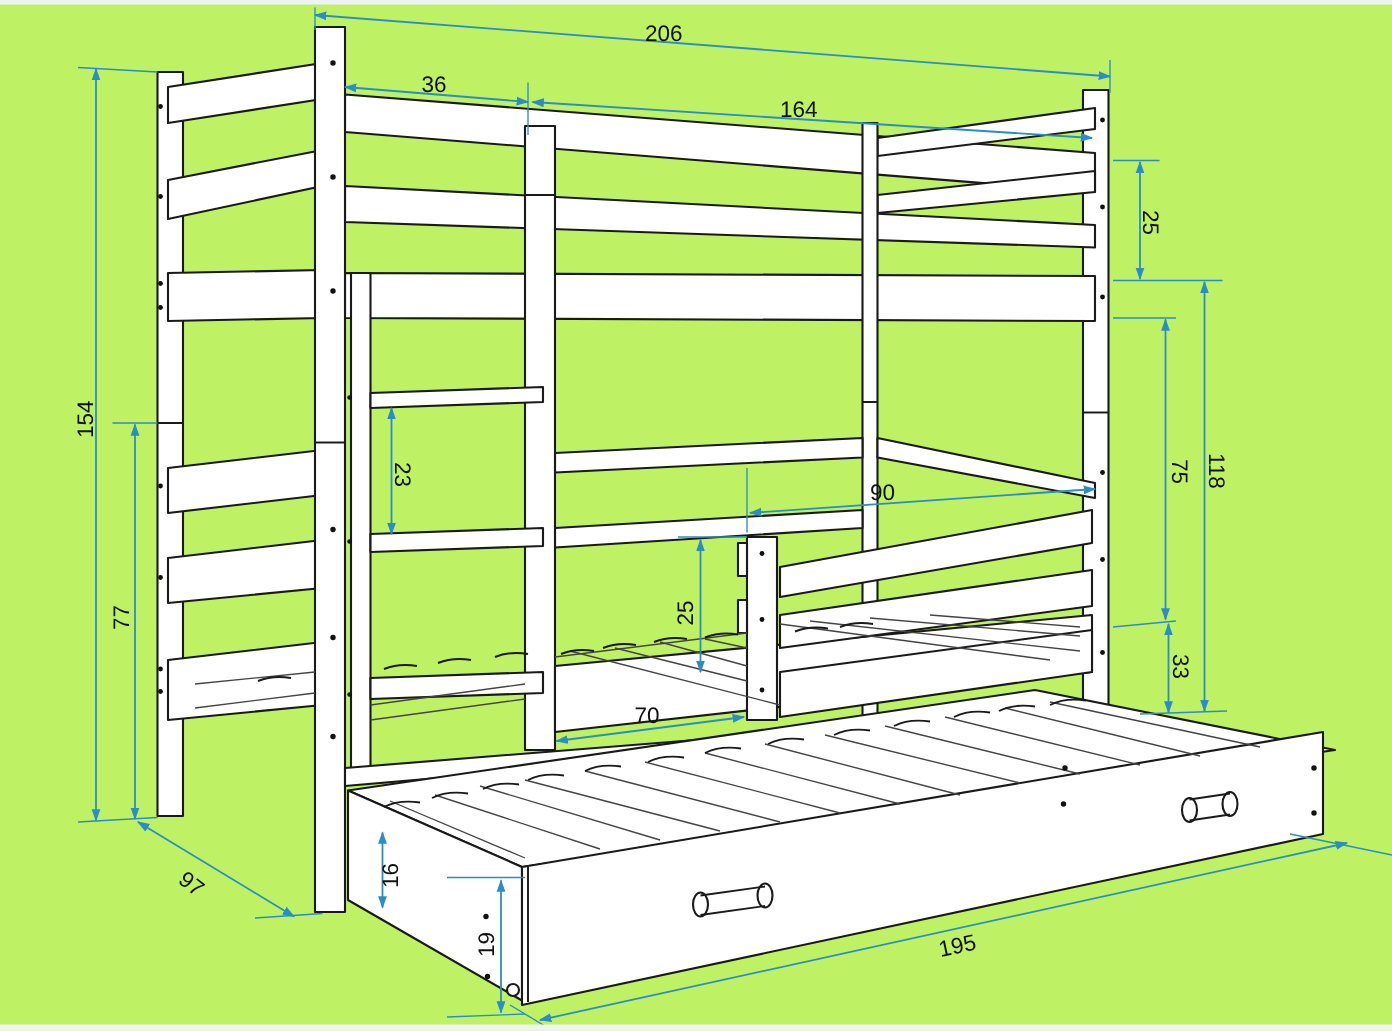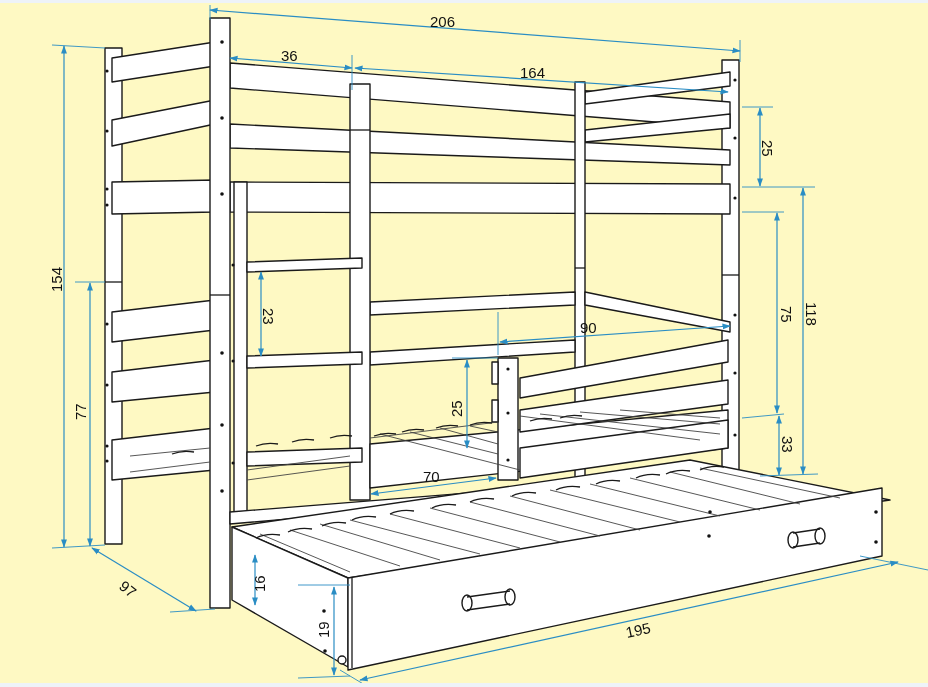--- a/index.html
+++ b/index.html
@@ -1,16 +1,16 @@
 <!DOCTYPE html>
 <html><head>
 <meta charset="utf-8">
 <style>
   html,body{margin:0;padding:0;background:#ffffff;}
-  #stage{position:relative;width:928px;height:687px;overflow:hidden;background:#fef9c3;font-family:"Liberation Sans",sans-serif;text-align:right;}
+  #stage{position:relative;width:928px;height:687px;overflow:hidden;background:#bef264;font-family:"Liberation Sans",sans-serif;text-align:right;}
   svg{position:absolute;left:0;top:0;}
   .bed{fill:#ffffff;stroke:#1a1a1a;stroke-width:1.4;stroke-linejoin:round;}
   .bedline{fill:none;stroke:#1a1a1a;stroke-width:1.3;}
   .slat{fill:none;stroke:#444;stroke-width:0.9;}
   .dot{fill:#111;}
   .dim{fill:none;stroke:#2a8dc4;stroke-width:1.2;}
   .ext{fill:none;stroke:#2a8dc4;stroke-width:0.9;}
   .arr{fill:#2a8dc4;}
   .lbl{font-family:"Liberation Sans",sans-serif;font-size:15px;fill:#111;}
   .bottom-strip{position:absolute;left:0;bottom:0;width:928px;height:4px;background:#eef3f8;}

